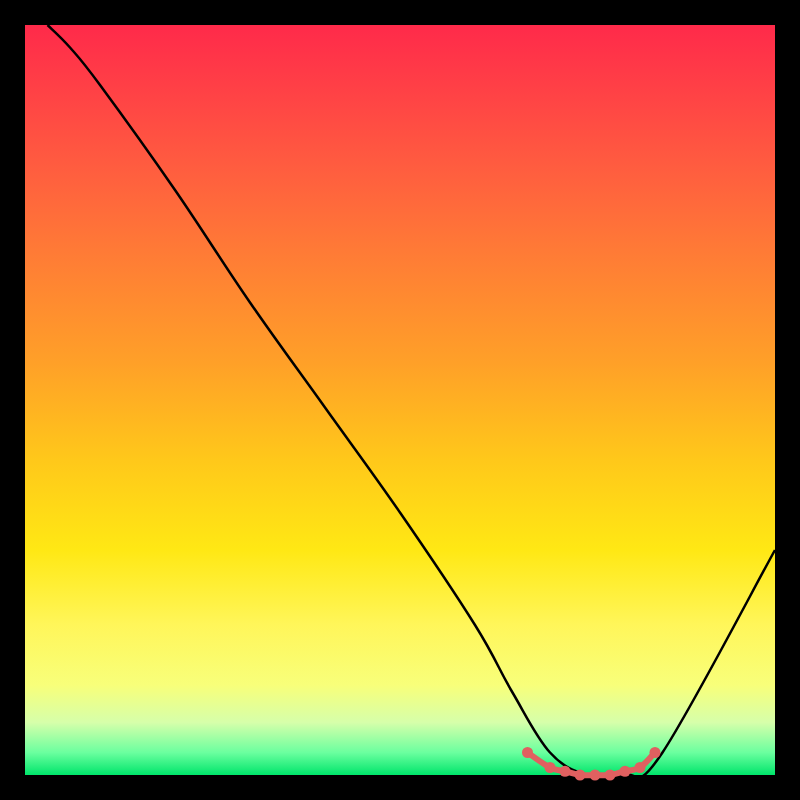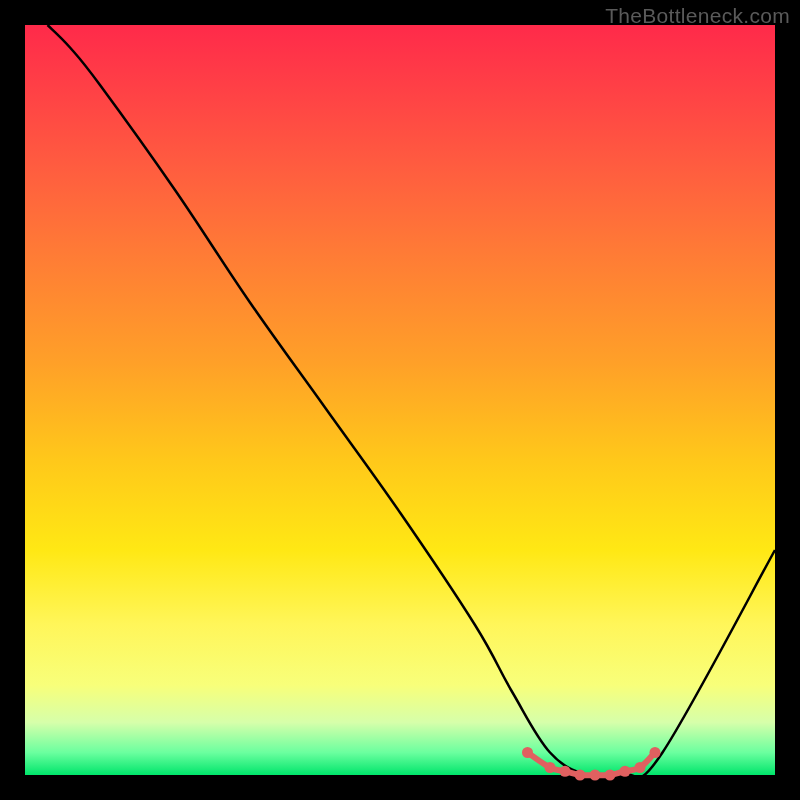--- a/index.html
+++ b/index.html
@@ -40,14 +40,13 @@
         <circle cx="525" cy="742.5" r="5.5" fill="#e06060"></circle>
         <circle cx="540" cy="746.25" r="5.5" fill="#e06060"></circle>
         <circle cx="555" cy="750" r="5.5" fill="#e06060"></circle>
         <circle cx="570" cy="750" r="5.5" fill="#e06060"></circle>
         <circle cx="585" cy="750" r="5.5" fill="#e06060"></circle>
         <circle cx="600" cy="746.25" r="5.5" fill="#e06060"></circle>
         <circle cx="615" cy="742.5" r="5.5" fill="#e06060"></circle>
         <circle cx="630" cy="727.5" r="5.5" fill="#e06060"></circle>
       </g>
   </svg>
-  <div class="watermark">TheBottleneck.com</div>
 </div>
 
 </body></html>

